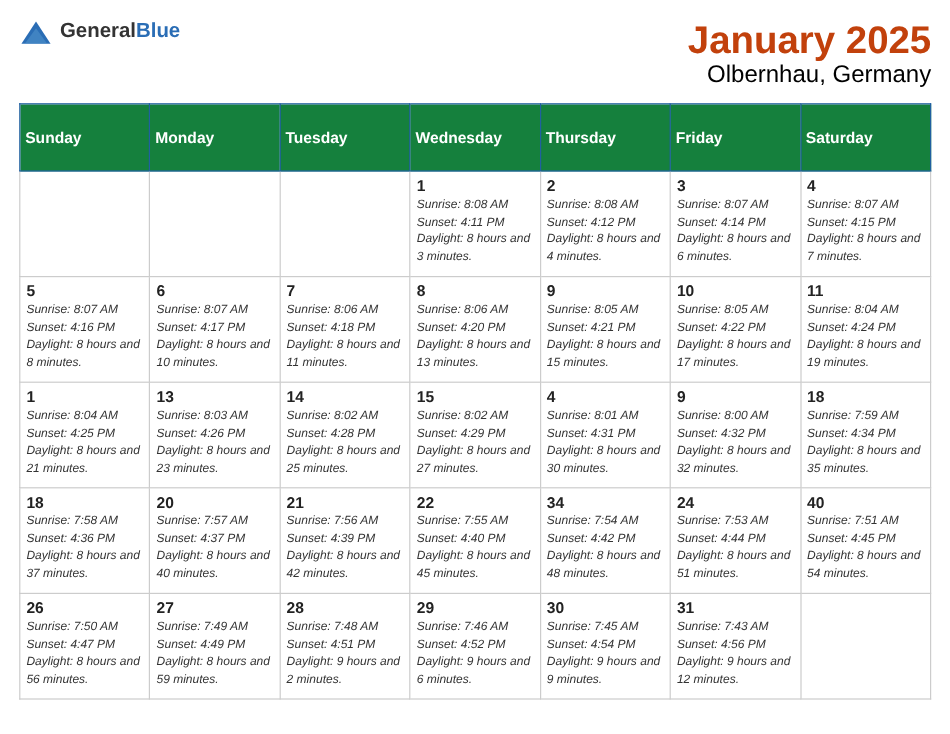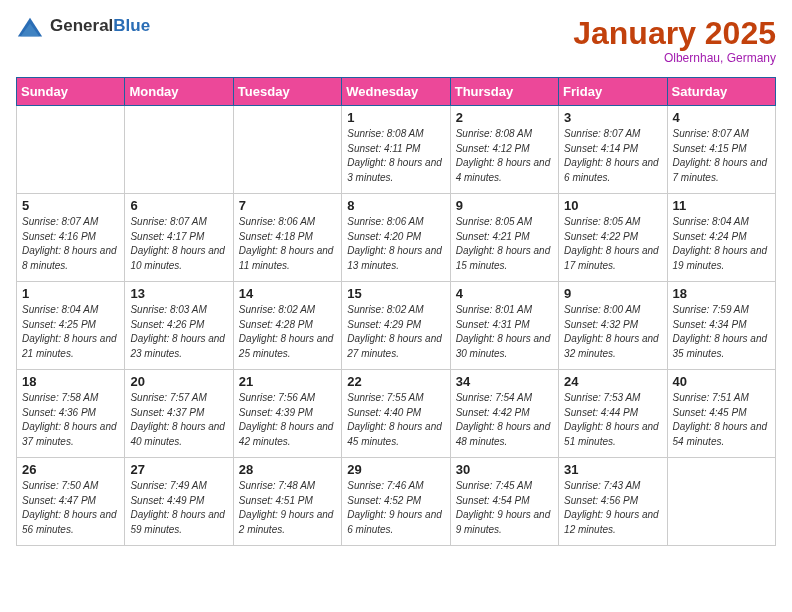--- a/index.html
+++ b/index.html
@@ -27,34 +27,34 @@
     .title-area {
       text-align: right;
     }
     .month-title {
       font-size: 32px;
       font-weight: bold;
       color: #c2410c;
       line-height: 1.1;
     }
     .location-title {
-      font-size: 12px;
-      color: #a21caf;
+      font-size: 20px;
+      color: #000000;
     }
     .calendar {
       width: 100%;
       border-collapse: collapse;
       border: 1px solid #ccc;
     }
     .calendar th {
-      background-color: #ec4899;
+      background-color: #15803d;
       color: #fff;
       font-size: 13px;
       font-weight: bold;
-      padding: 6px 4px;
+      padding: 20px 4px;
       text-align: left;
       border: 1px solid #2060a0;
     }
     .calendar td {
       width: 108px;
       vertical-align: top;
       padding: 4px 5px;
       border: 1px solid #ccc;
       font-size: 10.5px;
       color: #333;

